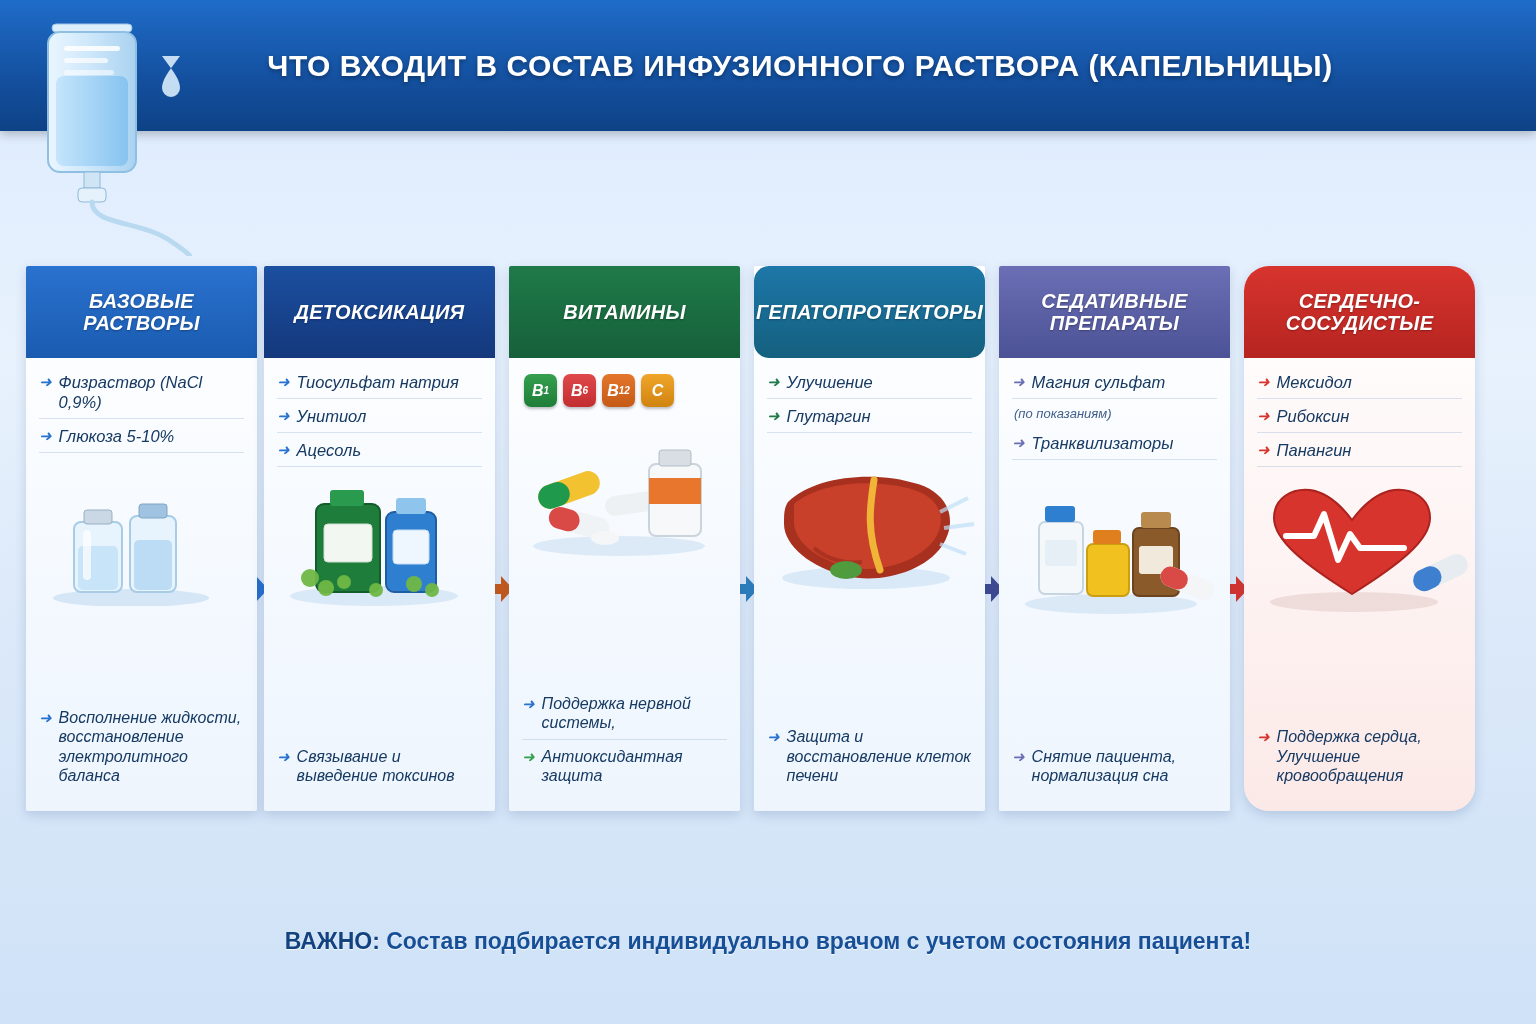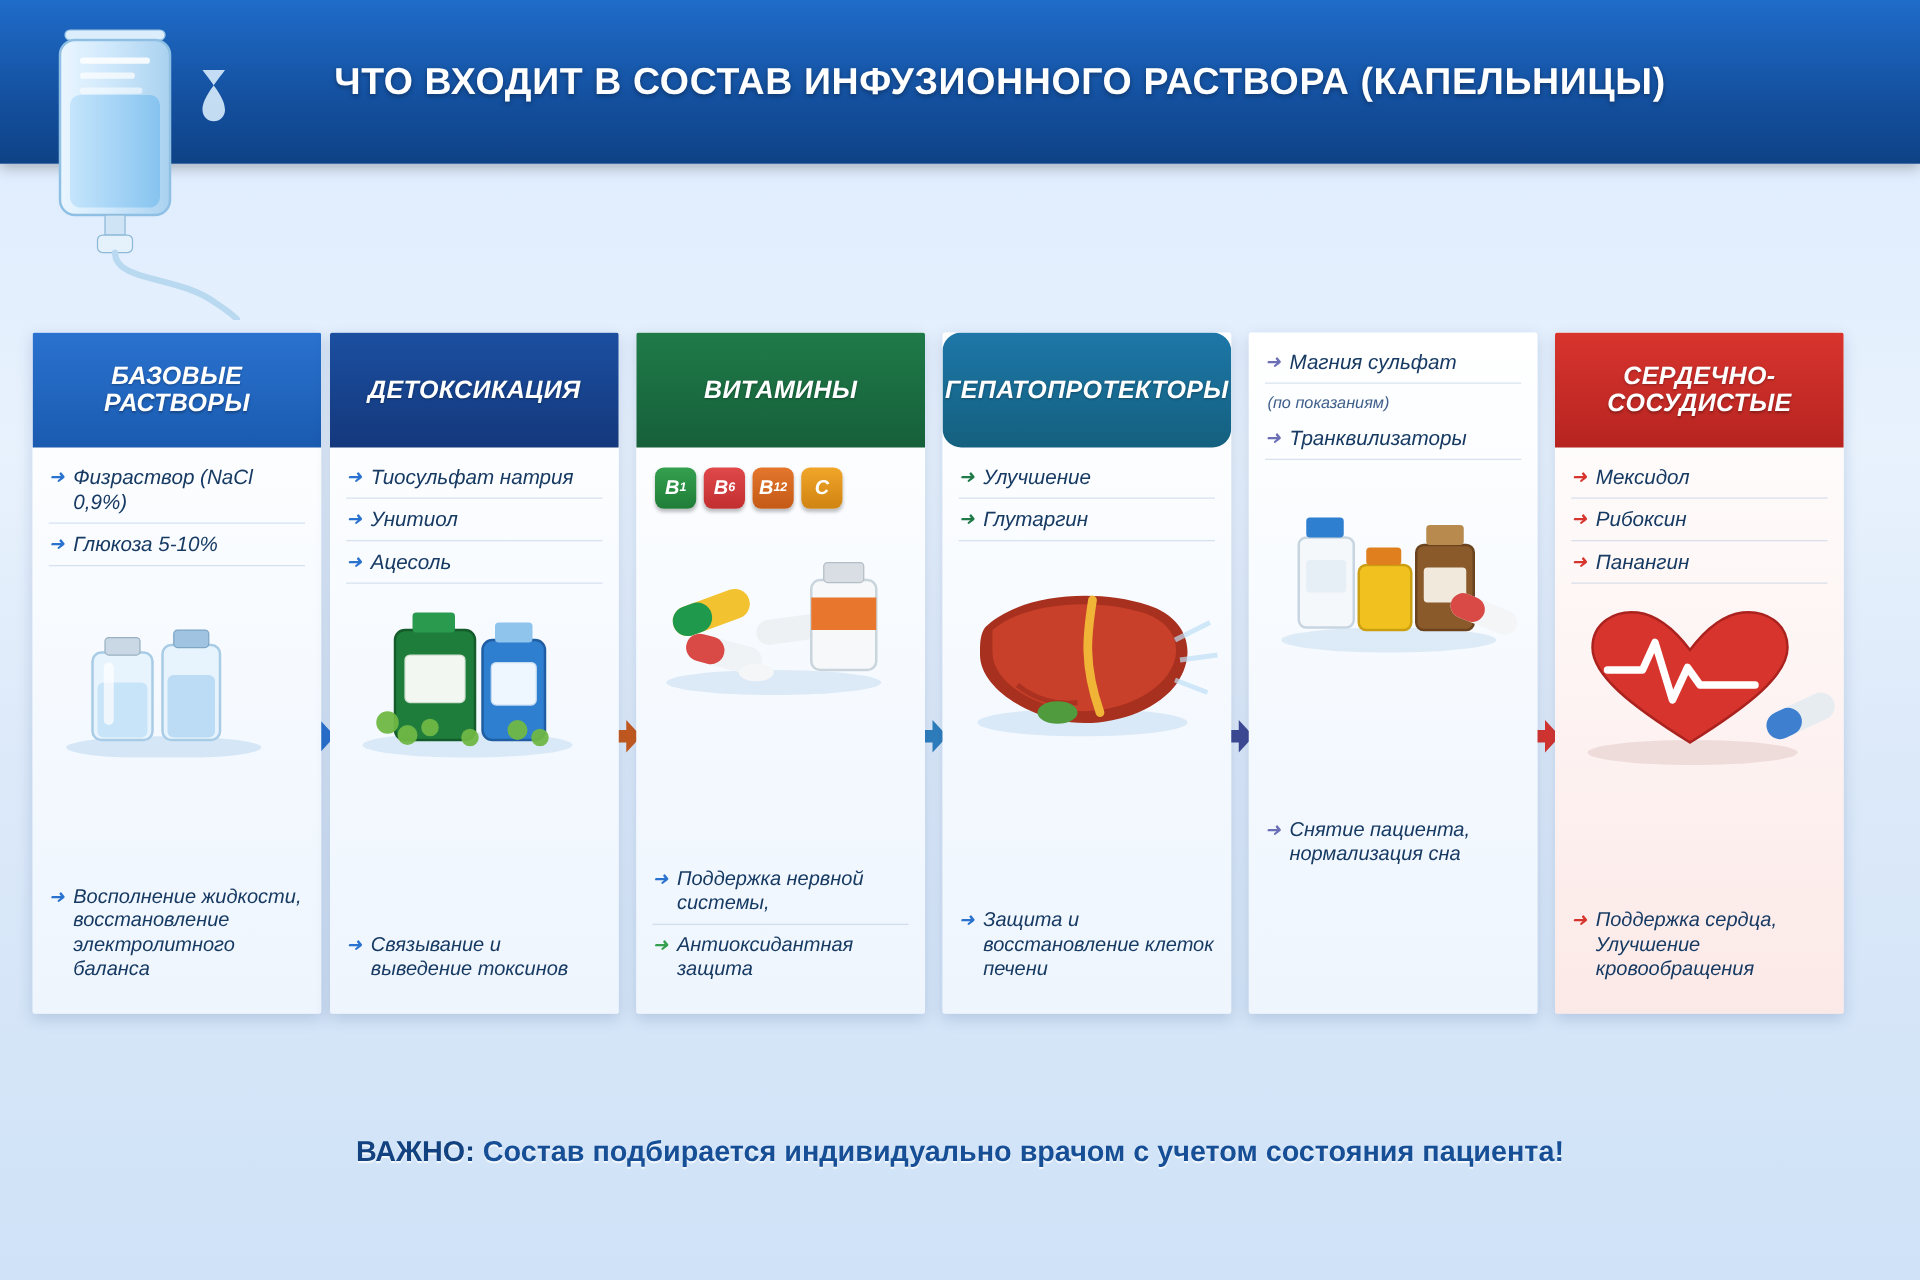--- a/index.html
+++ b/index.html
@@ -48,27 +48,27 @@
   .bottom{position:absolute;left:13px;right:13px;bottom:12px;}
   .bottom .item .txt{font-size:16px;}
   .art{position:absolute;left:0;right:0;}
   
   #c0 .cap{background:linear-gradient(180deg,#2a72cf,#1a5bb0);}
   #c1 .cap{background:linear-gradient(180deg,#1b4fa0,#14387c);}
   #c2 .cap{background:linear-gradient(180deg,#1f7a48,#16603a);}
   #c3 .cap{background:linear-gradient(180deg,#1d77a8,#14607f);border-radius:15px;}
   #c4 .cap{background:linear-gradient(180deg,#6b6fb5,#4c5296);}
   #c5 .cap{background:linear-gradient(180deg,#d8342e,#b62420);}
-  #c5{background:linear-gradient(180deg,#ffffff 0%,#fdf1f0 65%,#fbe9e7 100%);}
+  #c5{background:linear-gradient(180deg,#ffffff 0%,#fdf1f0 65%,#fbe9e7 100%);border-radius:25px;}
   
   .conn{position:absolute;top:443px;height:30px;}
   .conn svg{display:block;}
   
   .footer{
-    position:absolute;left:0;bottom:68px;width:1536px;height:70px;
+    position:absolute;left:0;bottom:48px;width:1536px;height:70px;
     display:flex;align-items:center;justify-content:center;
   }
   .footer span{color:#174f97;font-size:23px;font-weight:bold;text-shadow:0 1px 1px rgba(255,255,255,.8);}
   .footer b{color:#12427f;}
   .vit-row{display:flex;gap:6px;margin:2px 0 8px 2px;}
   .vit{width:33px;height:33px;border-radius:7px;color:#fff;font-size:16px;font-weight:bold;
        display:flex;align-items:center;justify-content:center;box-shadow:0 2px 3px rgba(0,0,0,.25);}
   .vit sub{font-size:10px;}
   .b1{background:linear-gradient(180deg,#34a04e,#1f7d38);}
   .b6{background:linear-gradient(180deg,#e0484a,#c22f31);}
@@ -276,20 +276,21 @@
       <div class="bottom">
         <div class="item">
           <span class="arw" style="color:#2a72cf;">➜</span>
           <span class="txt">Защита и восстановление клеток печени</span>
         </div>
       </div>
     </div>
   </div>
 
   <div class="col" id="c4" style="left:999px;">
+    <div class="cap">СЕДАТИВНЫЕ ПРЕПАРАТЫ</div>
     <div class="body">
       <div class="item">
         <span class="arw" style="color:#6b6fb5;">➜</span>
         <span class="txt">Магния сульфат</span>
       </div>
       <div class="note">(по показаниям)</div>
       <div class="item">
         <span class="arw" style="color:#6b6fb5;">➜</span>
         <span class="txt">Транквилизаторы</span>
       </div>

